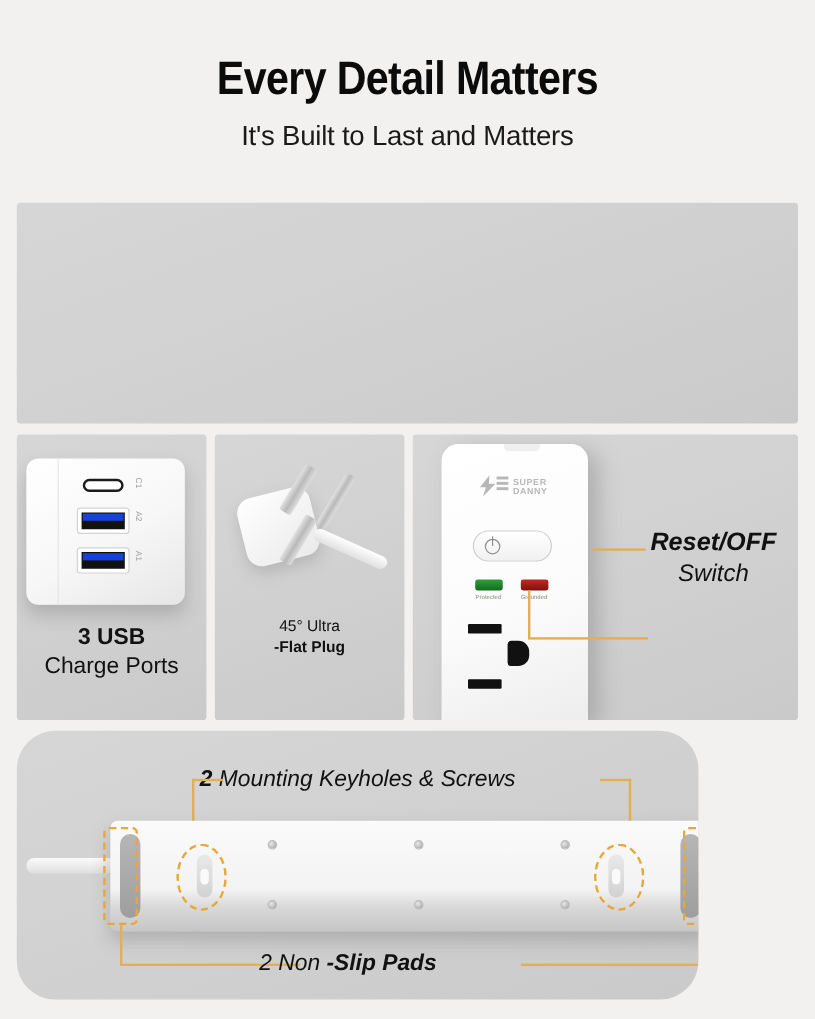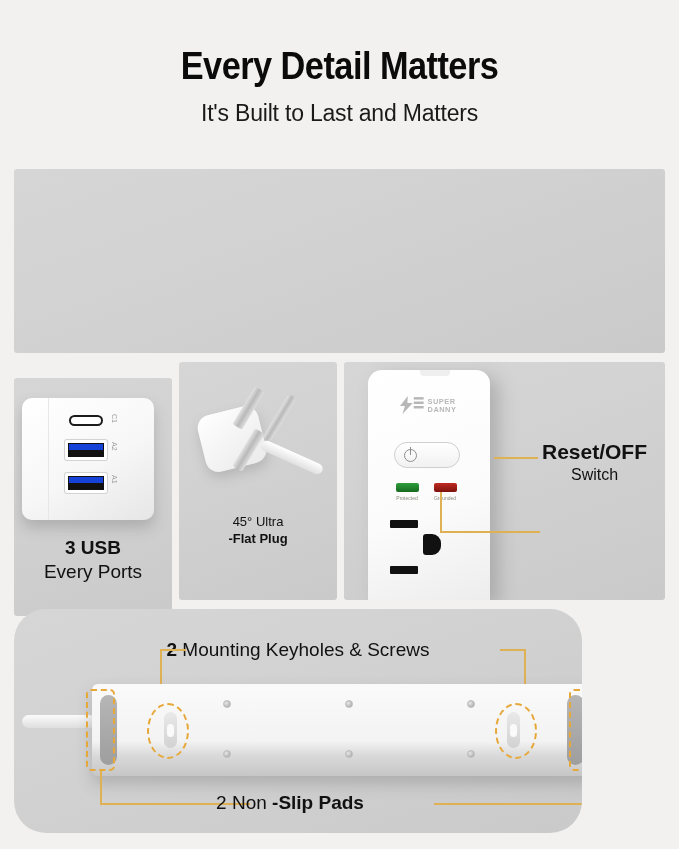--- a/index.html
+++ b/index.html
@@ -32,21 +32,21 @@
   }
 
   
   .panel {
     position: absolute;
     background: linear-gradient(160deg,#d6d6d6 0%,#d2d2d2 40%,#cacaca 100%);
     border-radius: 3px;
     overflow: hidden;
   }
   .panel-top    { left: 14px; top: 169px; width: 651px; height: 184px; }
-  .panel-usb    { left: 14px; top: 378px; width: 158px; height: 238px; }
+  .panel-usb    { left: 14px; top: 362px; width: 158px; height: 238px; }
   .panel-plug   { left: 179px; top: 362px; width: 158px; height: 238px; }
   .panel-switch { left: 344px; top: 362px; width: 321px; height: 238px; }
   .panel-bottom { left: 14px; top: 609px; width: 568px; height: 224px; border-radius: 32px; }
 
   .cap {
     position: absolute; left: 0; right: 0;
     text-align: center; color: #111;
     line-height: 1.28;
   }
   .cap .b { font-weight: 700; }
@@ -147,21 +147,21 @@
     position: absolute; left: 55px; top: 164px; width: 18px; height: 21px;
     background: #111; border-radius: 3px 9px 9px 3px;
   }
   .face-slot {
     position: absolute; left: 22px; width: 28px; height: 8px; background: #111; border-radius: 1px;
   }
   .face-slot.s1 { top: 150px; }
   .face-slot.s2 { top: 196px; }
   .call-line { position: absolute; background: #e0b055; height: 1.6px; }
   .call-line.v { width: 1.6px; height: auto; }
-  .call-txt { position: absolute; }
+  .call-txt { position: absolute; font-style: italic; }
   .call-txt .b { font-weight: 700; }
   .call-txt .r { font-weight: 400; }
 
   
   .under-body {
     position: absolute; left: 78px; top: 75px; width: 500px; height: 92px;
     background: linear-gradient(180deg,#fafafa 0%,#f3f3f3 62%,#d9d9d9 78%,#c6c6c6 100%);
     border-radius: 6px;
     box-shadow: 0 8px 15px rgba(100,100,100,.3);
   }
@@ -223,21 +223,21 @@
       <div class="seam"></div>
       <div class="usb-c-port"></div>
       <div class="usb-a-port p2"></div>
       <div class="usb-a-port p1"></div>
       <div class="port-tag c1">C1</div>
       <div class="port-tag a2">A2</div>
       <div class="port-tag a1">A1</div>
     </div>
     <div class="cap" style="top:158px;font-size:19px">
       <div class="b">3 USB</div>
-      <div class="r" style="font-size:19px">Every Ports</div>
+      <div class="r" style="font-size:19px">Charge Ports</div>
     </div>
   </div>
 
   <div class="panel panel-plug">
     <div class="plug-art">
       <div class="plug-base"></div>
       <div class="prong p-a"></div>
       <div class="prong p-b"></div>
       <div class="prong p-c"></div>
       <div class="plug-cord"></div>
@@ -271,21 +271,21 @@
       <div class="ind-lbl r">Grounded</div>
 
       <div class="face-slot s1"></div>
       <div class="face-gnd"></div>
       <div class="face-slot s2"></div>
     </div>
 
     <div class="call-line" style="left:150px;top:95px;width:44px"></div>
     <div class="call-txt" style="left:198px;top:76px;font-size:21px;line-height:1.3;">
       <span class="b">Reset/OFF</span>
-      <div class="r" style="text-align:center;font-size:16px">Switch</div>
+      <div class="r" style="text-align:center;font-size:20px">Switch</div>
     </div>
 
     <div class="call-line v" style="left:96px;top:130px;width:1.6px;height:40px"></div>
     <div class="call-line" style="left:96px;top:169px;width:100px"></div>
   </div>
 
   <div class="panel panel-bottom">
 
     <div class="call-txt" style="left:0;right:0;top:30px;text-align:center;font-size:19px">
       <span class="b">2</span>

